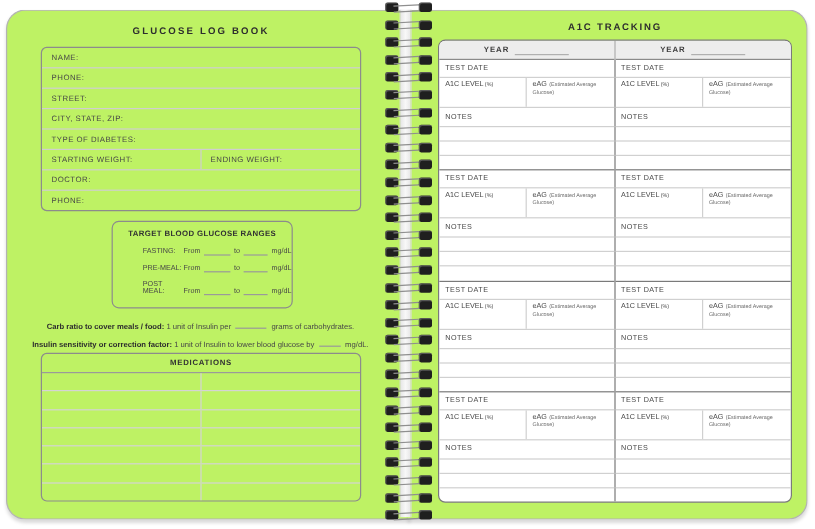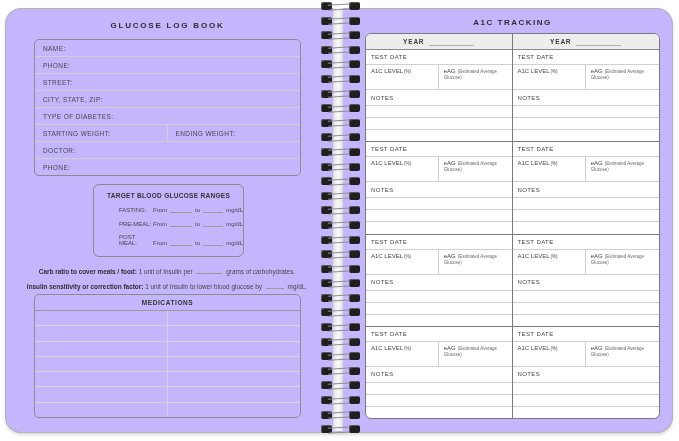--- a/index.html
+++ b/index.html
@@ -1,18 +1,18 @@
 <!DOCTYPE html>
 <html><head>
 <meta charset="utf-8">
 <style>
   html,body{margin:0;padding:0;background:#fff;}
   .stage{position:relative;width:679px;height:441px;background:#fff;overflow:hidden;
          font-family:"Liberation Sans",sans-serif;color:#3d3d3d;}
-  .page{position:absolute;top:8px;height:423px;background:#c4b5fd;border:1px solid #b3b3b3;
+  .page{position:absolute;top:8px;height:423px;background:#bef264;border:1px solid #b3b3b3;
         box-shadow:0 2px 3px rgba(0,0,0,0.15);}
   .page-left{left:5px;width:335px;border-right:none;border-radius:16px 0 0 16px;}
   .page-right{left:340px;width:332px;border-left:none;border-radius:0 16px 16px 0;}
 
   
   .lp-title{position:absolute;top:12px;left:28px;width:267px;text-align:center;
             font-size:8px;font-weight:bold;letter-spacing:1.8px;color:#2e2e2e;}
   .info-box{position:absolute;top:30px;left:28px;width:267px;height:137px;
             border:1px solid #8c8c8c;border-radius:5px;display:flex;flex-direction:column;
             box-sizing:border-box;overflow:hidden;}

